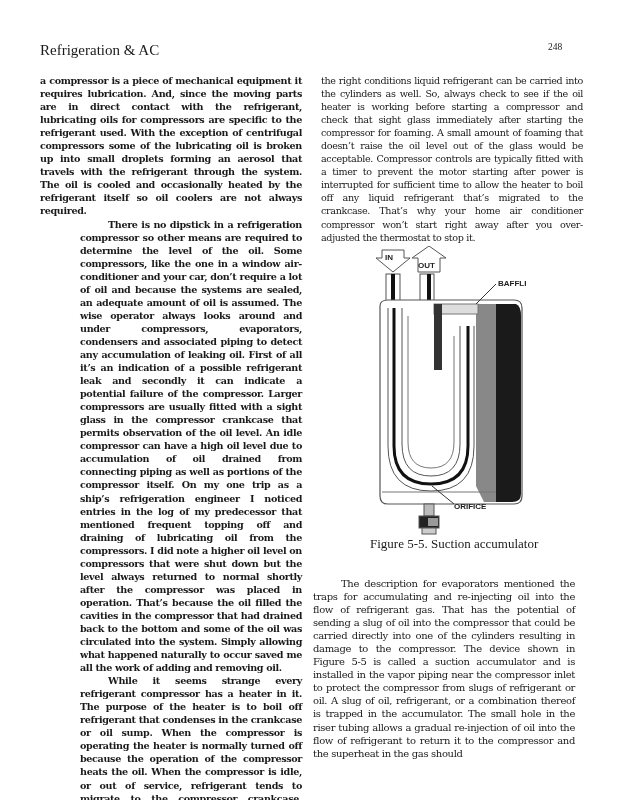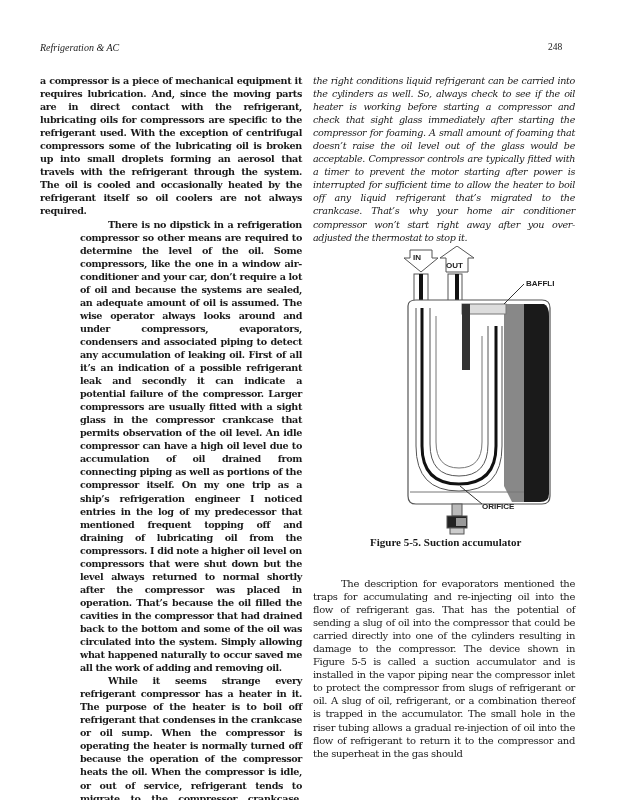--- a/index.html
+++ b/index.html
@@ -1,29 +1,29 @@
 <!DOCTYPE html>
 <html><head>
 <meta charset="utf-8">
 <style>
   html, body { margin: 0; padding: 0; background: #ffffff; }
   body { width: 617px; height: 800px; position: relative; overflow: hidden;
          font-family: "DejaVu Serif", "Liberation Serif", serif; color: #1a1a1a; }
-  .header-left { position: absolute; left: 40px; top: 42px; font-size: 10px; font-style: italic;
+  .header-left { position: absolute; left: 40px; top: 42px; font-size: 15px; 
                  font-family: "Liberation Serif", serif; }
   .header-right { position: absolute; left: 548px; top: 42px; font-size: 9.5px;
                   font-family: "Liberation Serif", serif; }
   .col { position: absolute; top: 74px; width: 262px; font-size: 9.6px; line-height: 13.05px;
          text-align: justify; font-family: "DejaVu Serif", serif; letter-spacing: -0.35px; }
   .col-left { left: 40px; font-weight: bold; }
-  .col-right { left: 313px; font-style: italic; }
+  .col-right { left: 321px; }
   .col p { margin: 0; hyphens: manual; }
   .col p.indent { text-indent: 28px; margin-left: 40px; }
-  .figure { position: absolute; left: 404px; top: 246px; width: 150px; height: 290px; }
-  .fig-caption { position: absolute; left: 370px; top: 536px; font-size: 11px; font-weight: bold;
+  .figure { position: absolute; left: 376px; top: 246px; width: 150px; height: 290px; }
+  .fig-caption { position: absolute; left: 370px; top: 536px; font-size: 13px; font-weight: normal;
                  font-family: "Liberation Serif", serif; }
   .col-right-2 { position: absolute; left: 313px; top: 577px; width: 262px; font-size: 10px;
                  line-height: 13.05px; text-align: justify; letter-spacing: -0.35px;
                  font-family: "DejaVu Serif", serif; }
   .col-right-2 p { margin: 0; }
   .col-right-2 p.indent { text-indent: 28px; }
   .lbl { font-family: "Liberation Sans", sans-serif; font-weight: bold; font-size: 8px; fill: #222; }
 </style>
 </head>
 <body>

